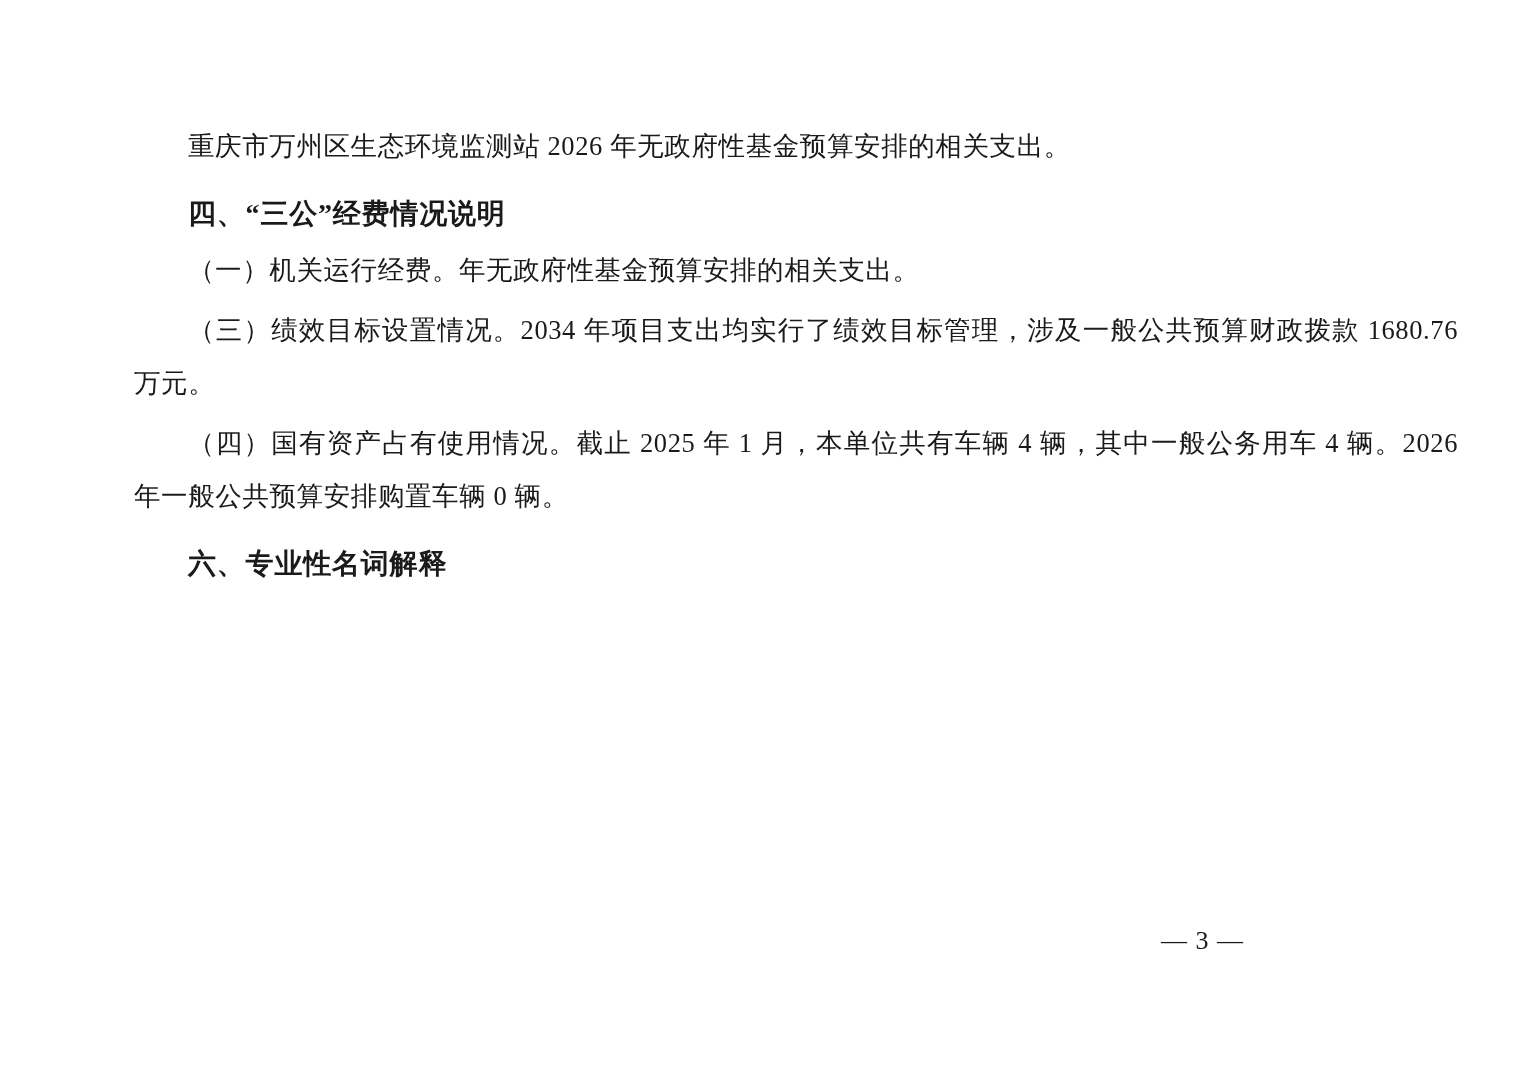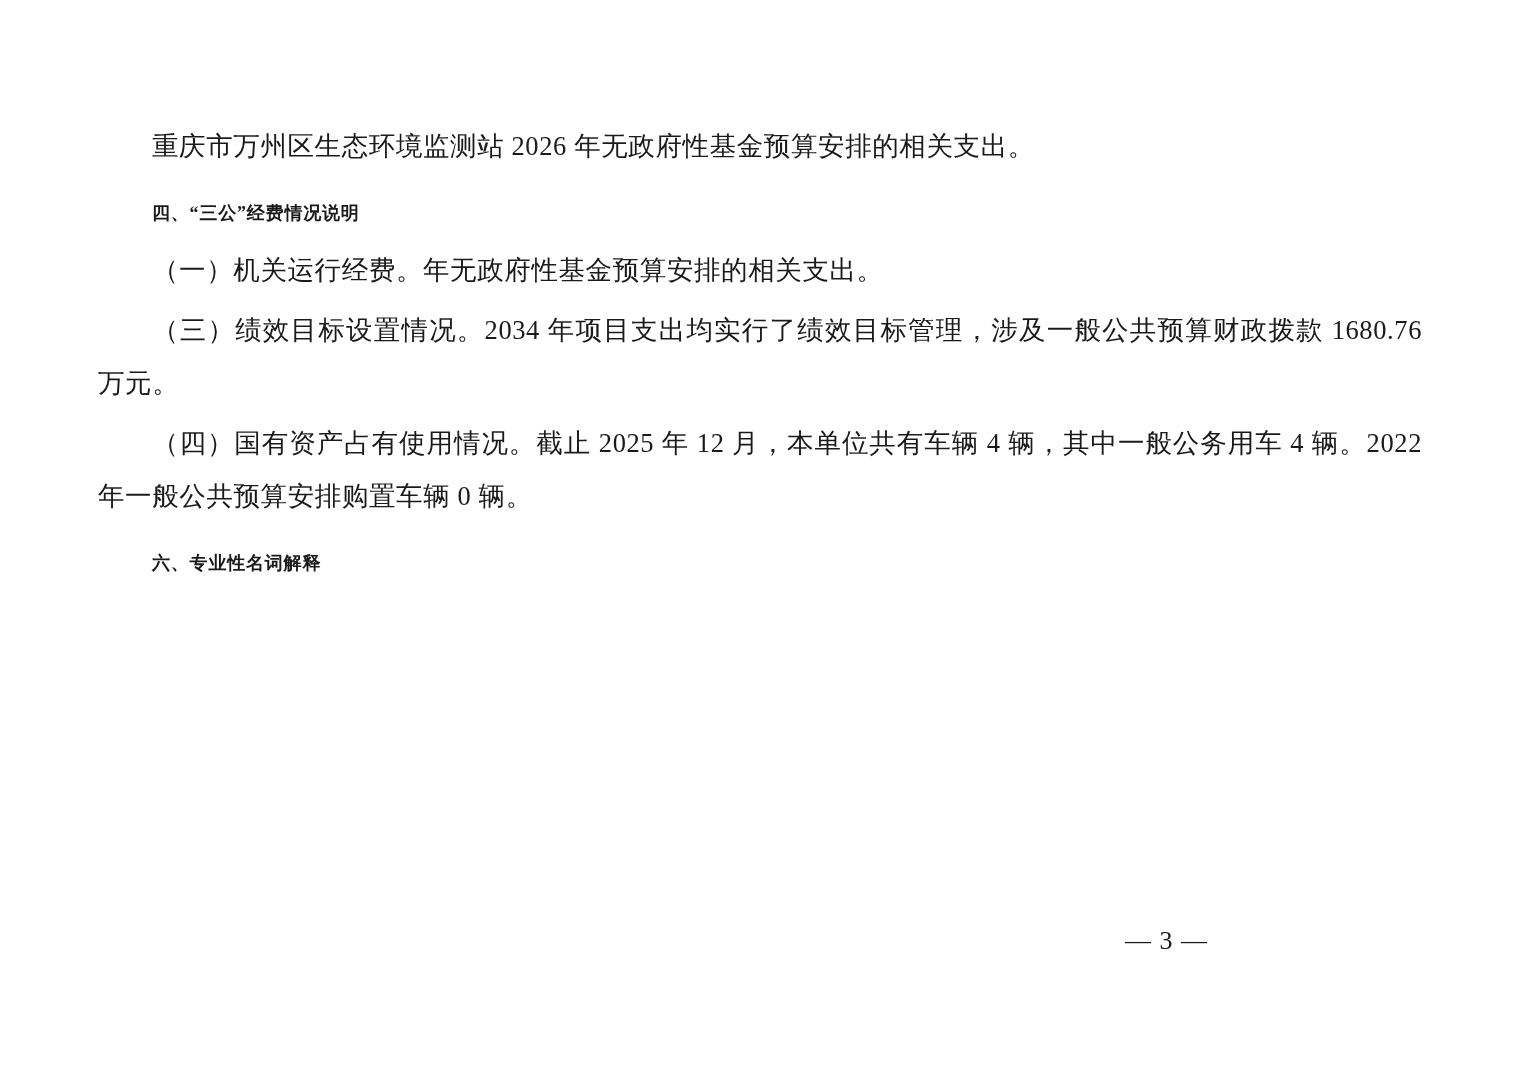--- a/index.html
+++ b/index.html
@@ -13,38 +13,39 @@
     font-family: "Liberation Serif", "DejaVu Serif", serif;
     color: #1a1a1a;
     overflow: hidden;
   }
   .page {
     position: relative;
     width: 1312px;
     height: 1074px;
     box-sizing: border-box;
     padding: 120px 98px 18px 98px;
+    margin-left: 36px;
   }
   .doc-body {
     width: 1324px;
   }
   p {
     margin: 0 0 7px 0;
     font-size: 26.5px;
     line-height: 53px;
     text-align: justify;
     text-justify: inter-ideograph;
     letter-spacing: 0.6px;
   }
   .indent {
     text-indent: 54px;
   }
   .heading {
     margin: 0 0 4px 0;
-    font-size: 18px;
+    font-size: 28px;
     line-height: 53px;
     font-weight: bold;
     text-indent: 54px;
     letter-spacing: 0.8px;
   }
   .gap-before {
     margin-top: 14px;
   }
   .page-number {
     position: absolute;
@@ -65,21 +66,21 @@
 
     <p class="heading gap-before">四、“三公”经费情况说明</p>
 
 
 
     <p class="indent">（一）机关运行经费。年无政府性基金预算安排的相关支出。</p>
 
 
     <p class="indent">（三）绩效目标设置情况。2034 年项目支出均实行了绩效目标管理，涉及一般公共预算财政拨款 1680.76 万元。</p>
 
-    <p class="indent">（四）国有资产占有使用情况。截止 2025 年 12 月，本单位共有车辆 4 辆，其中一般公务用车 4 辆。2022 年一般公共预算安排购置车辆 0 辆。</p>
+    <p class="indent">（四）国有资产占有使用情况。截止 2025 年 1 月，本单位共有车辆 4 辆，其中一般公务用车 4 辆。2026 年一般公共预算安排购置车辆 0 辆。</p>
 
     <p class="heading gap-before">六、专业性名词解释</p>
 
 
   </div>
 
   <div class="page-number">— 3 —</div>
 </div>
 
 </body></html>

